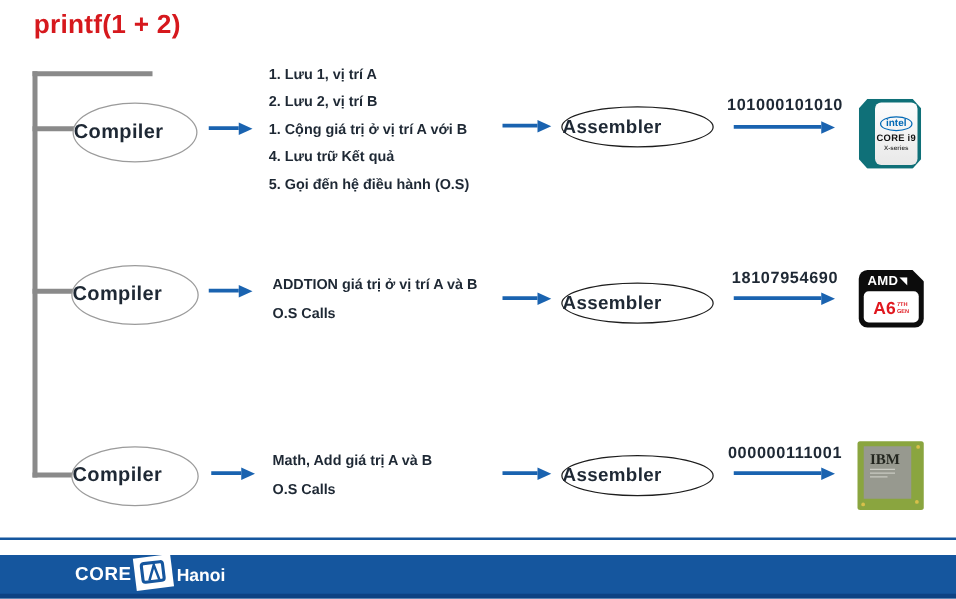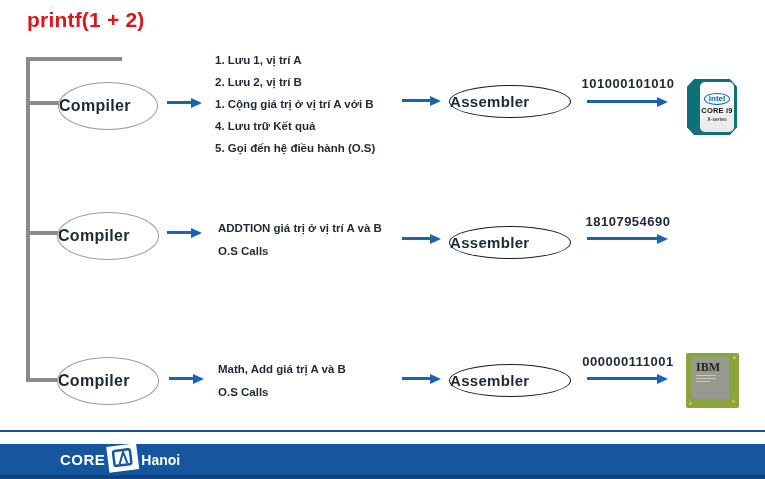--- a/index.html
+++ b/index.html
@@ -134,20 +134,33 @@
   <div class="steps wide" style="left:218px;top:217px">
     <div>ADDTION giá trị ở vị trí A và B</div>
     <div>O.S Calls</div>
   </div>
   <div class="arrow" style="left:402px;top:237px;width:28px"></div>
   <div class="oval assembler" style="left:449px;top:226px;width:120px;height:31px">
     <span>Assembler</span>
   </div>
   <div class="binary" style="left:578px;top:214px">18107954690</div>
   <div class="arrow" style="left:587px;top:237px;width:70px"></div>
+  <div class="chip chip-amd" style="left:687px;top:216px">
+    <div class="amd-head">
+      <span>AMD</span>
+      <span class="amd-mark">◥</span>
+    </div>
+    <div class="amd-panel">
+      <span class="amd-model">A6</span>
+      <span class="amd-gen">
+        <span>7TH</span>
+        <span>GEN</span>
+      </span>
+    </div>
+  </div>
 
   <div class="oval compiler" style="left:57px;top:357px;width:100px;height:46px">
     <span>Compiler</span>
   </div>
   <div class="arrow" style="left:169px;top:377px;width:24px"></div>
   <div class="steps wide" style="left:218px;top:358px">
     <div>Math, Add giá trị A và B</div>
     <div>O.S Calls</div>
   </div>
   <div class="arrow" style="left:402px;top:377px;width:28px"></div>

